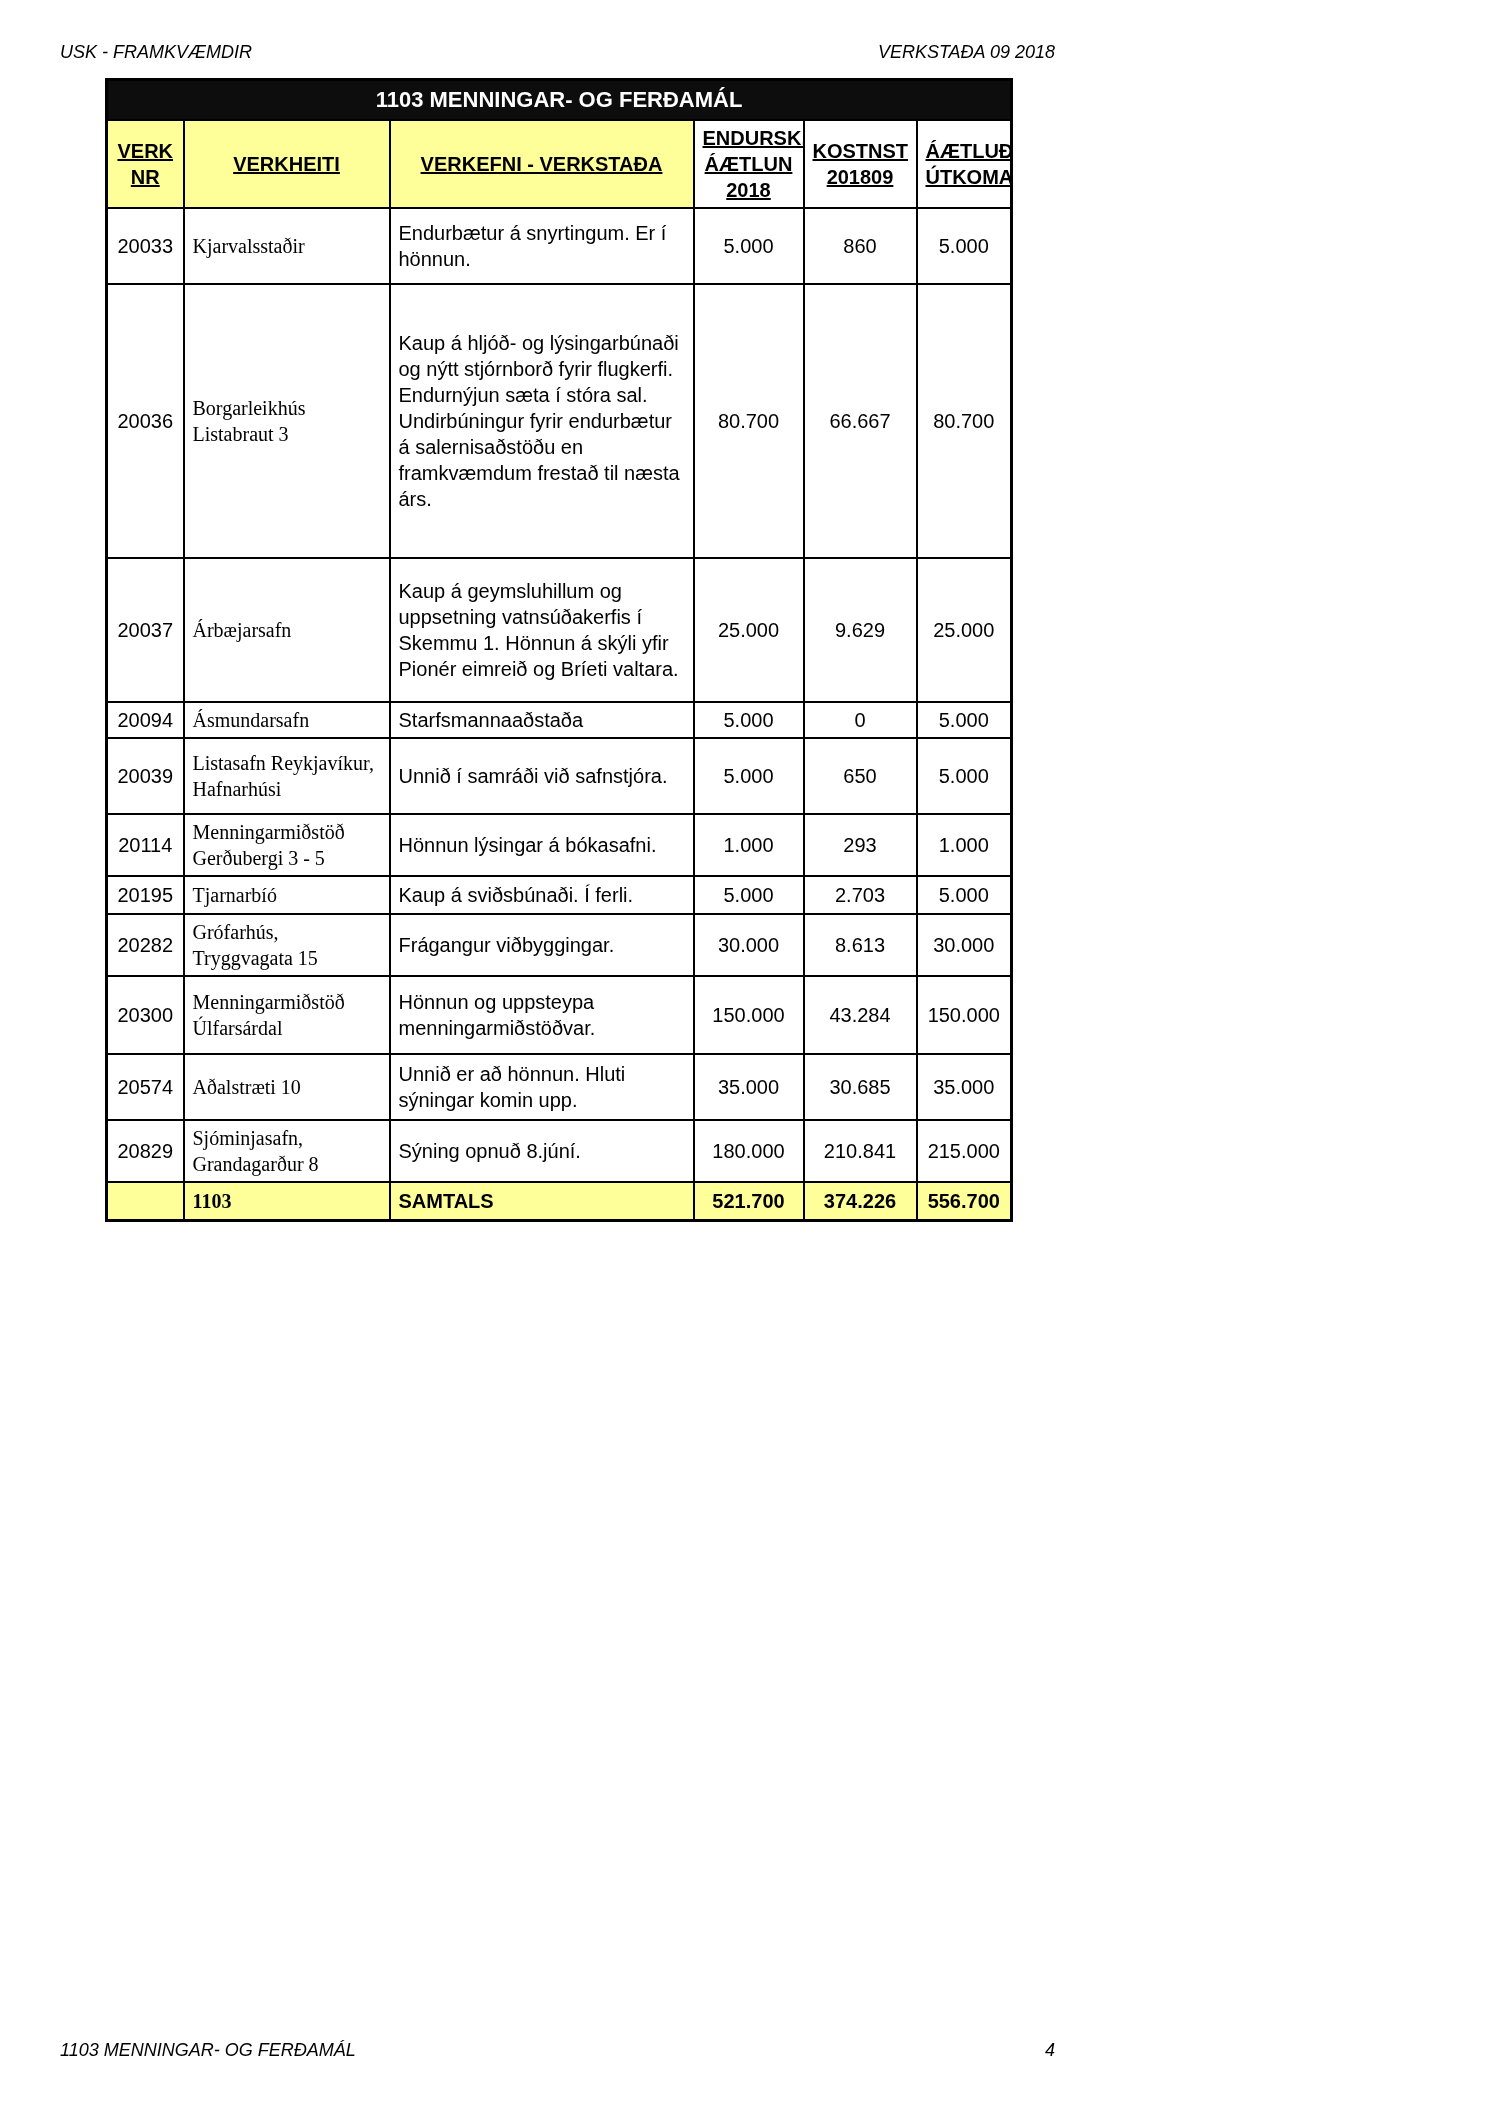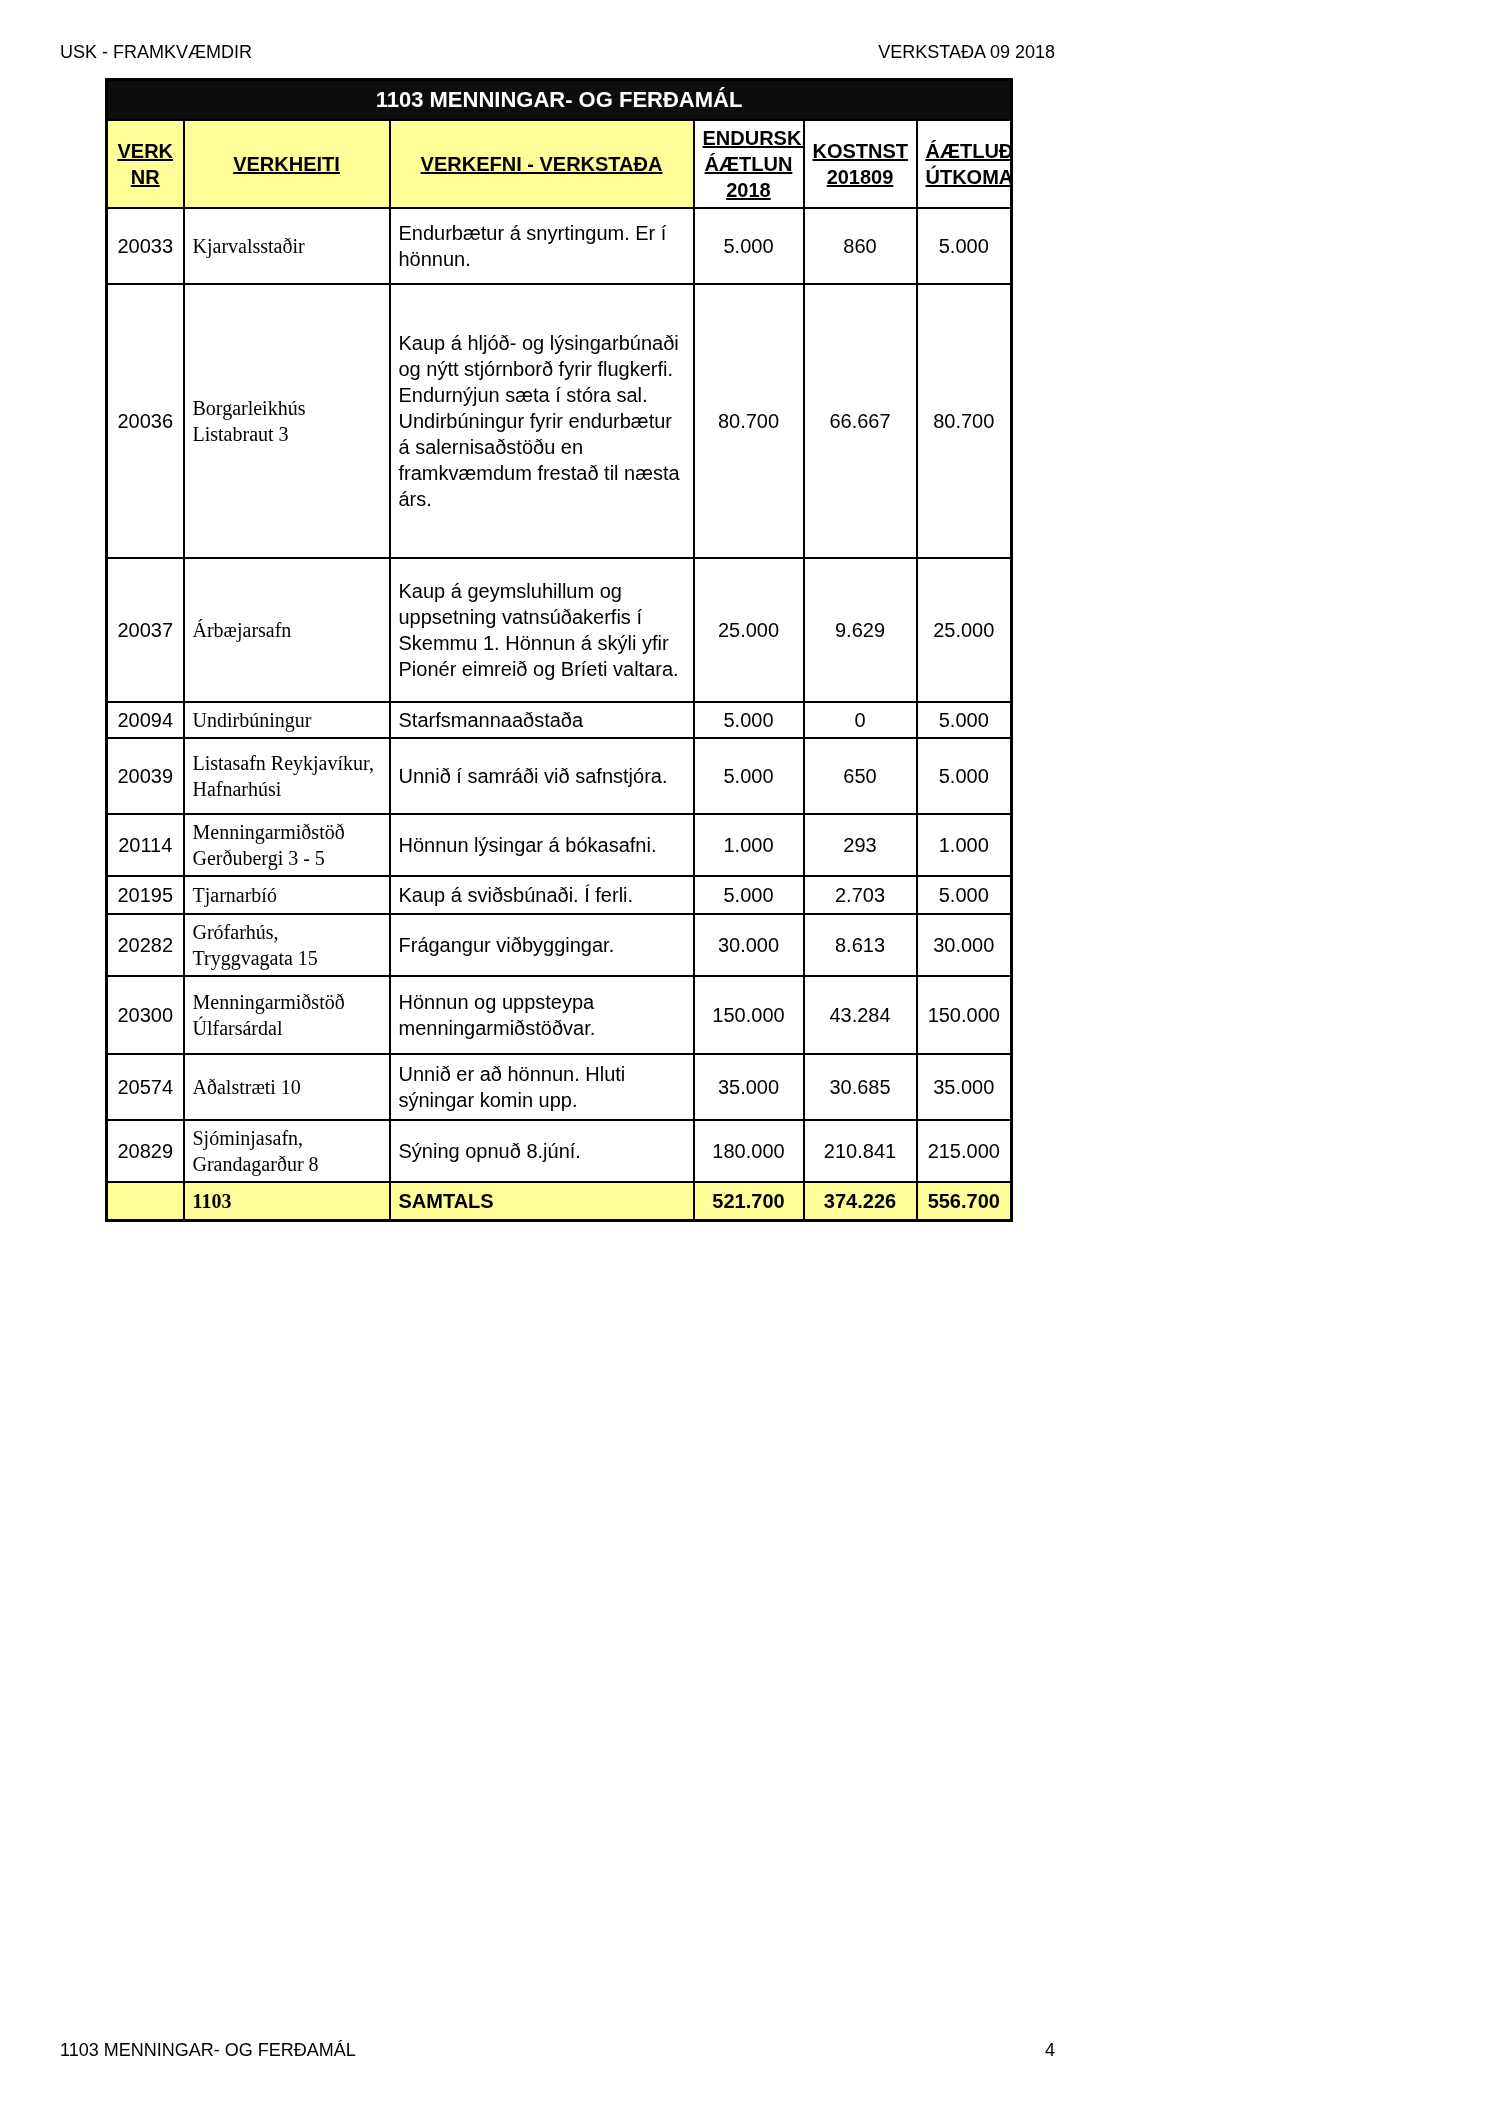--- a/index.html
+++ b/index.html
@@ -11,20 +11,21 @@
     position: relative;
     overflow: hidden;
   }
   .page-header, .page-footer {
     position: absolute;
     left: 60px;
     width: 995px;
     display: flex;
     justify-content: space-between;
     font-size: 18px;
+    font-style: italic;
   }
   .page-header { top: 42px; }
   .page-footer { top: 2040px; }
 
   .doc-table-wrap {
     position: absolute;
     top: 78px; left: 105px;
     width: 905px;
   }
   table.doc-table {
@@ -139,21 +140,21 @@
         <tr>
           <td class="c-nr">20037</td>
           <td class="c-heiti">Árbæjarsafn</td>
           <td class="c-verk">Kaup á geymsluhillum og uppsetning vatnsúðakerfis í Skemmu 1. Hönnun á skýli yfir Pionér eimreið og Bríeti valtara.</td>
           <td class="c-num">25.000</td>
           <td class="c-num">9.629</td>
           <td class="c-num">25.000</td>
         </tr>
         <tr>
           <td class="c-nr">20094</td>
-          <td class="c-heiti">Undirbúningur</td>
+          <td class="c-heiti">Ásmundarsafn</td>
           <td class="c-verk">Starfsmannaaðstaða</td>
           <td class="c-num">5.000</td>
           <td class="c-num">0</td>
           <td class="c-num">5.000</td>
         </tr>
         <tr>
           <td class="c-nr">20039</td>
           <td class="c-heiti">Listasafn Reykjavíkur,
 Hafnarhúsi</td>
           <td class="c-verk">Unnið í samráði við safnstjóra.</td>

